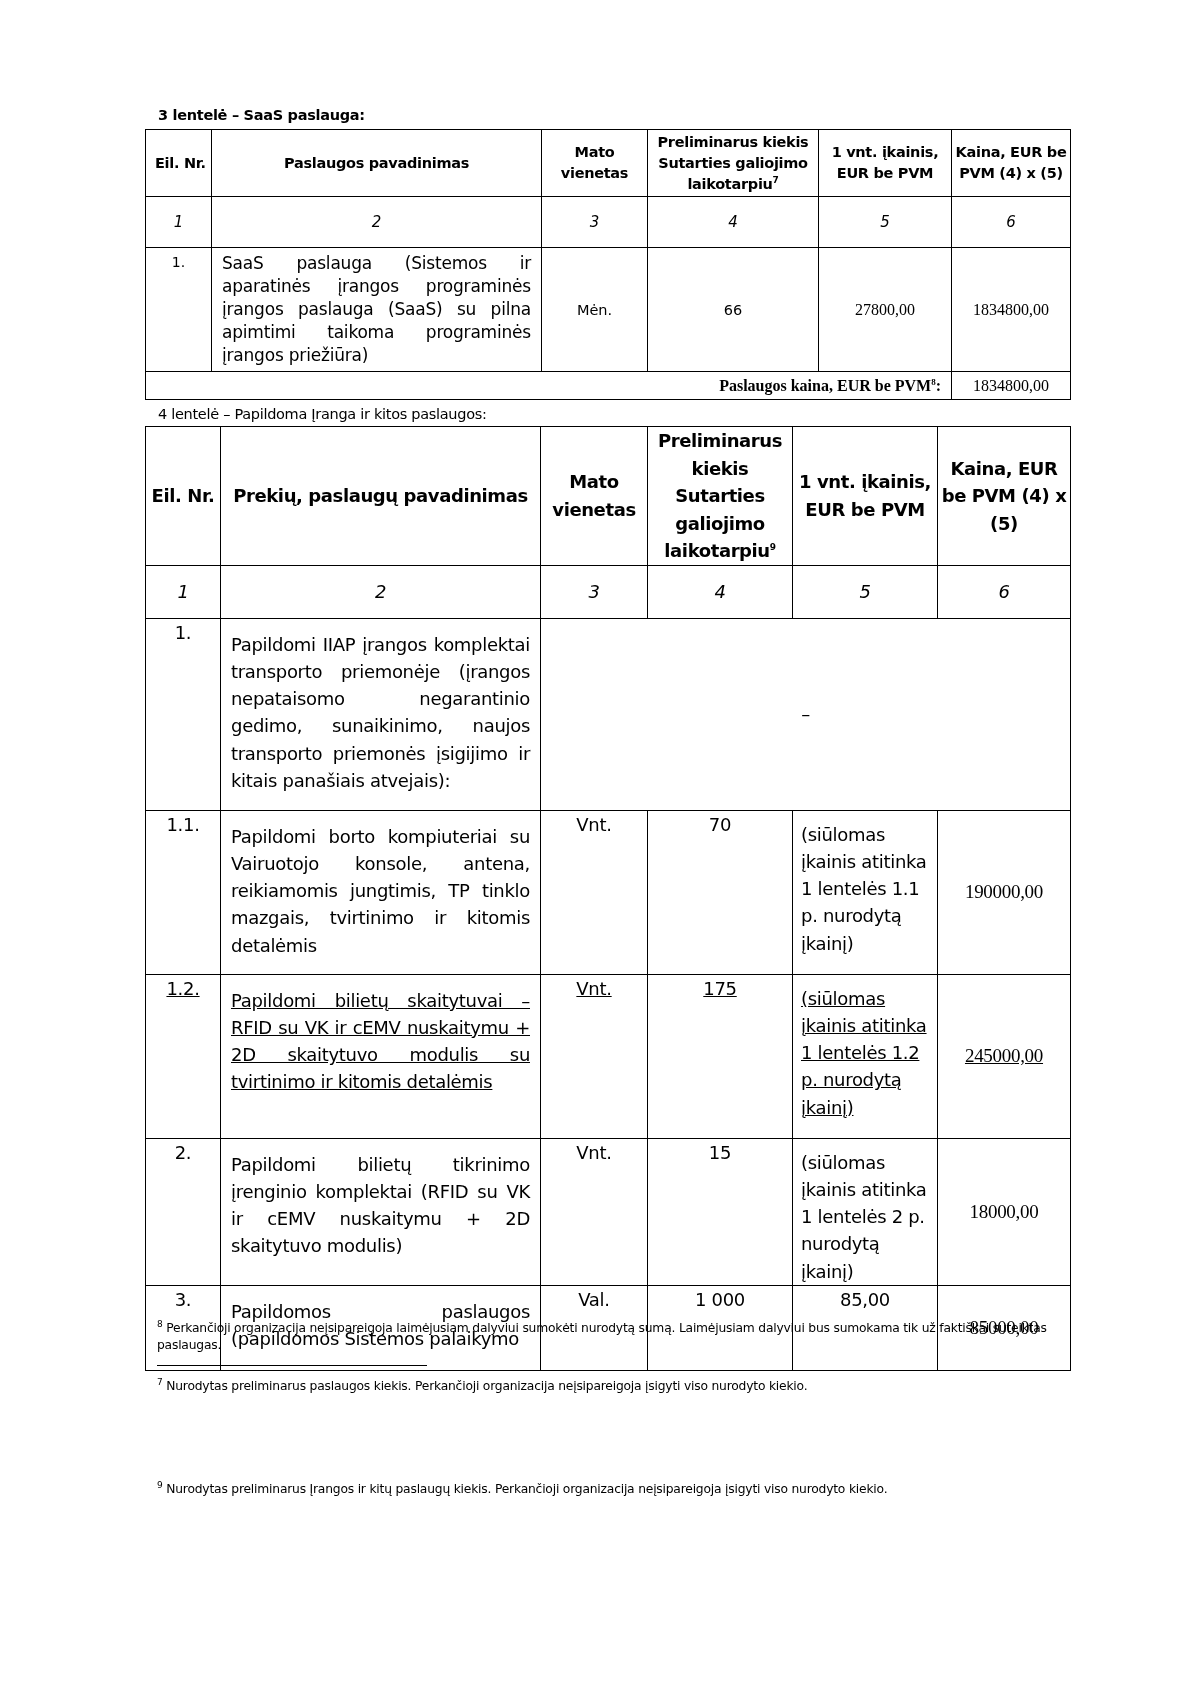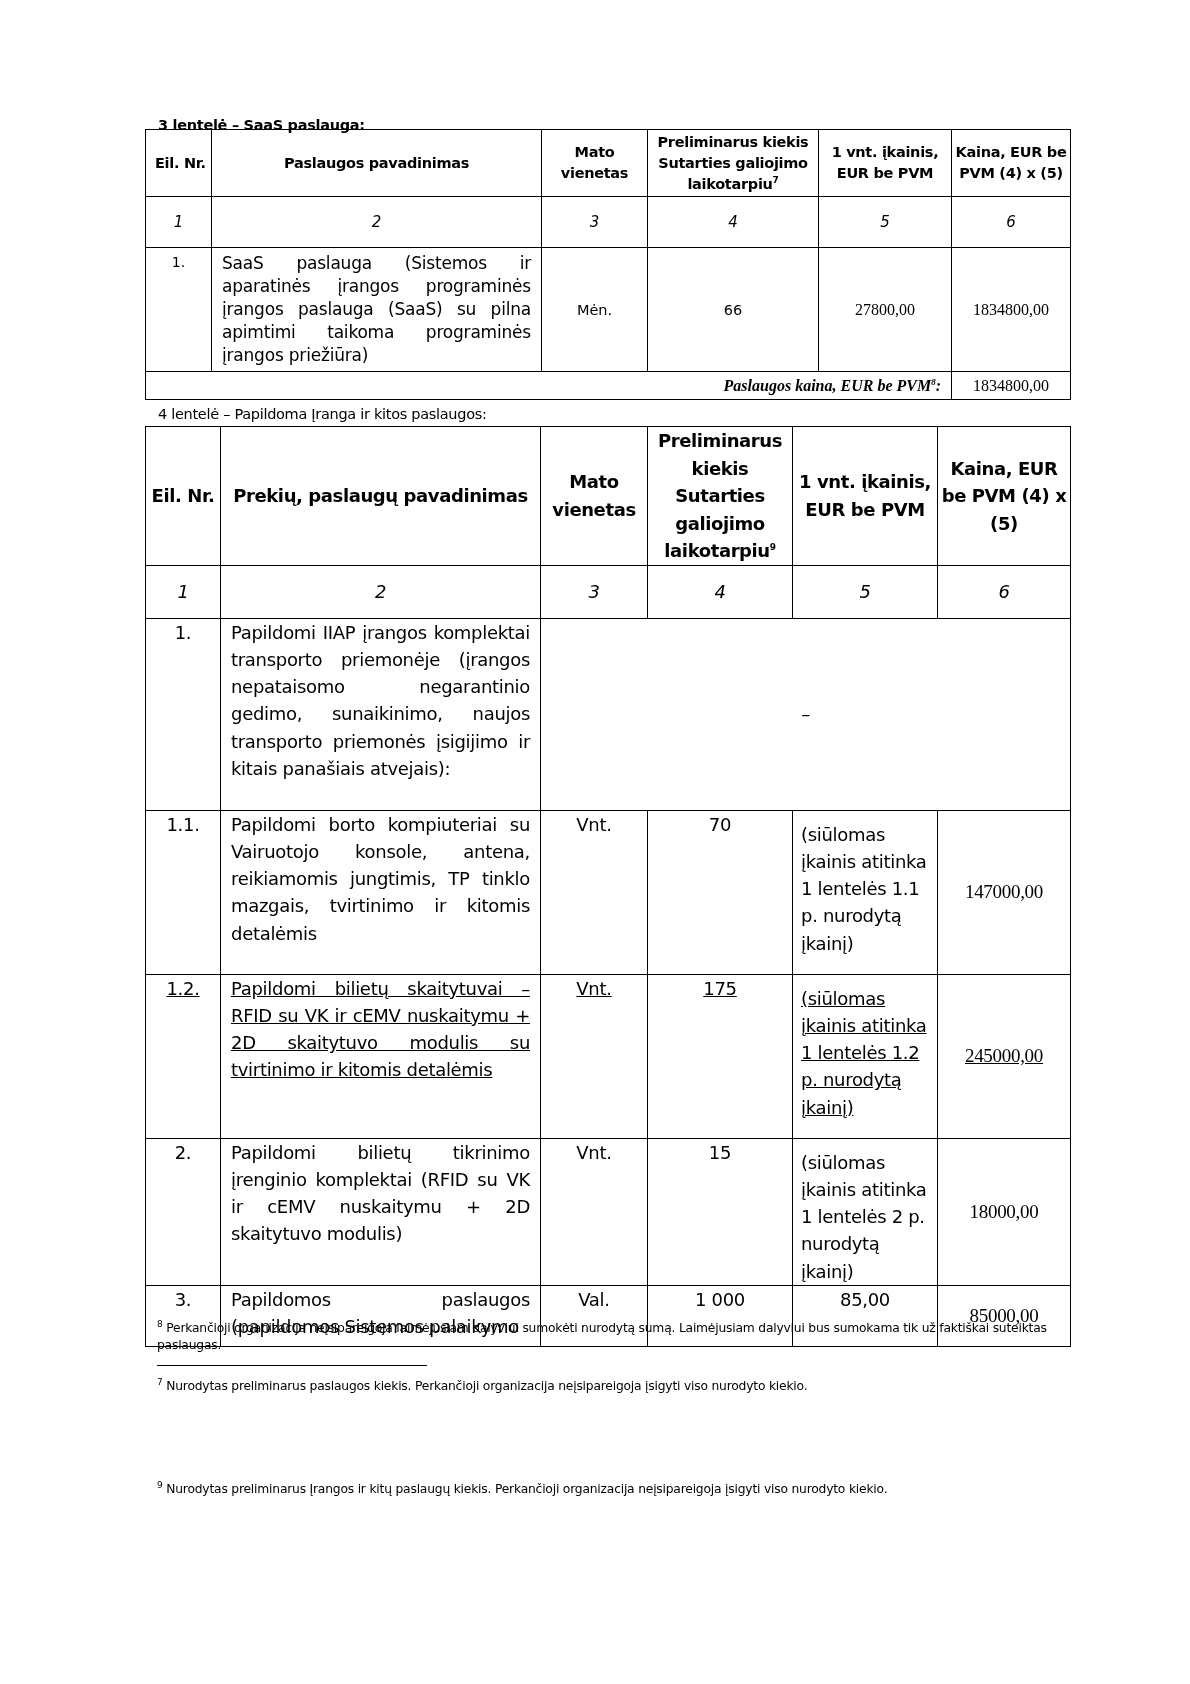--- a/index.html
+++ b/index.html
@@ -12,41 +12,41 @@
   
   #t3 { left:145px; top:129px; width:925px; }
   #t3 th { font-weight:bold; font-size:14.5px; line-height:21px; text-align:center; letter-spacing:-0.3px; }
   #t3 .nums td { height:50px; font-style:italic; text-align:center; font-size:15px; }
   #t3 .row td { height:98px; }
   #t3 .nr { vertical-align:top; text-align:center; font-size:14px; padding-top:6px; }
   #t3 .desc { font-size:17px; line-height:23px; text-align:justify; padding:4px 10px 4px 10px; letter-spacing:-0.2px; }
   #t3 .c { text-align:center; font-size:14.5px; }
   #t3 .serif { font-family:"Liberation Serif","DejaVu Serif",serif; font-size:16px; text-align:center; }
   #t3 .total td { height:27px; }
-  #t3 .totlabel { font-family:"Liberation Serif","DejaVu Serif",serif; font-weight:bold; font-size:16px; text-align:right; padding-right:10px;font-style:italic; }
+  #t3 .totlabel { font-family:"Liberation Serif","DejaVu Serif",serif; font-weight:bold; font-size:16px; text-align:right; padding-right:10px; }
   sup { font-size:9px; vertical-align:super; line-height:0; }
   
   #t4 { left:145px; top:426px; width:925px; }
   #t4 th { font-weight:bold; font-size:18px; line-height:27.5px; letter-spacing:-0.4px; height:136px; }
   #t4 .nums td { height:52px; font-style:italic; text-align:center; font-size:18px; }
   #t4 td { font-size:18px; line-height:27.3px; letter-spacing:-0.3px; }
   #t4 .nr { vertical-align:top; text-align:center; padding-top:0; }
-  #t4 .desc { text-align:justify; padding:0 10px; vertical-align:top; }
+  #t4 .desc { text-align:justify; padding:12px 10px; vertical-align:top; }
   #t4 .ctop { text-align:center; vertical-align:top; }
   #t4 .note { text-align:left; vertical-align:top; padding:10px 6px 0 8px; }
   #t4 .serif { font-family:"Liberation Serif","DejaVu Serif",serif; font-size:19px; text-align:center; }
   #t4 .dash { text-align:center; }
   .fnline { position:absolute; left:157px; top:1365px; width:270px; border-top:1px solid #000; }
   .fn { position:absolute; left:157px; font-size:12.3px; line-height:17px; width:910px; letter-spacing:-0.2px; }
   .fn sup { font-size:9px; }
 </style>
 </head>
 <body>
 
-<div class="caption bold" style="left:158px; top:107px;margin-top:10px;">3 lentelė – SaaS paslauga:</div>
+<div class="caption bold" style="left:158px; top:107px;">3 lentelė – SaaS paslauga:</div>
 
 <table id="t3">
   <colgroup>
     <col style="width:66px">
       <col style="width:330px">
       <col style="width:106px">
       <col style="width:171px">
       <col style="width:133px">
       <col style="width:119px">
   </colgroup>
@@ -114,21 +114,21 @@
     <td class="nr">1.</td>
     <td class="desc">Papildomi IIAP įrangos komplektai transporto priemonėje (įrangos nepataisomo negarantinio gedimo, sunaikinimo, naujos transporto priemonės įsigijimo ir kitais panašiais atvejais):</td>
     <td colspan="4" class="dash">–</td>
   </tr>
   <tr style="height:164px;">
     <td class="nr">1.1.</td>
     <td class="desc">Papildomi borto kompiuteriai su Vairuotojo konsole, antena, reikiamomis jungtimis, TP tinklo mazgais, tvirtinimo ir kitomis detalėmis</td>
     <td class="ctop">Vnt.</td>
     <td class="ctop">70</td>
     <td class="note">(siūlomas įkainis atitinka 1 lentelės 1.1 p. nurodytą įkainį)</td>
-    <td class="serif">147000,00</td>
+    <td class="serif">190000,00</td>
   </tr>
   <tr style="height:164px;text-decoration:underline;">
     <td class="nr">1.2.</td>
     <td class="desc">Papildomi bilietų skaitytuvai – RFID su VK ir cEMV nuskaitymu + 2D skaitytuvo modulis su tvirtinimo ir kitomis detalėmis</td>
     <td class="ctop">Vnt.</td>
     <td class="ctop">175</td>
     <td class="note">(siūlomas įkainis atitinka 1 lentelės 1.2 p. nurodytą įkainį)</td>
     <td class="serif">245000,00</td>
   </tr>
   <tr style="height:138px;">

